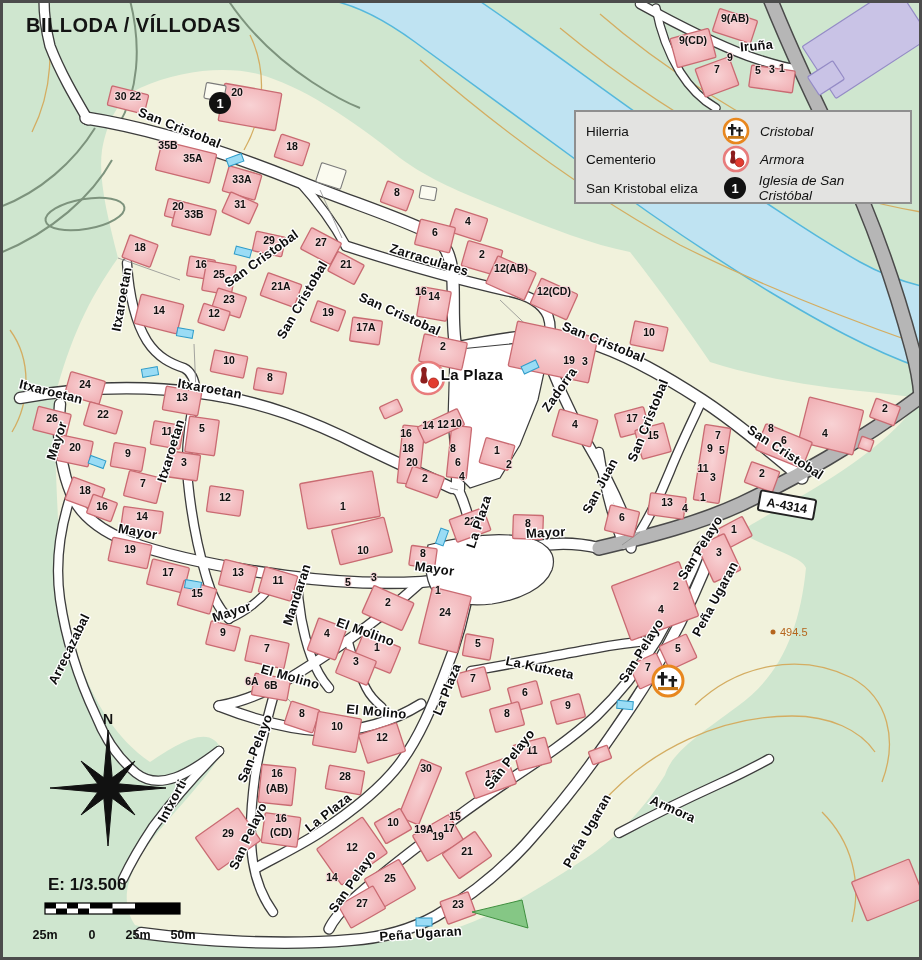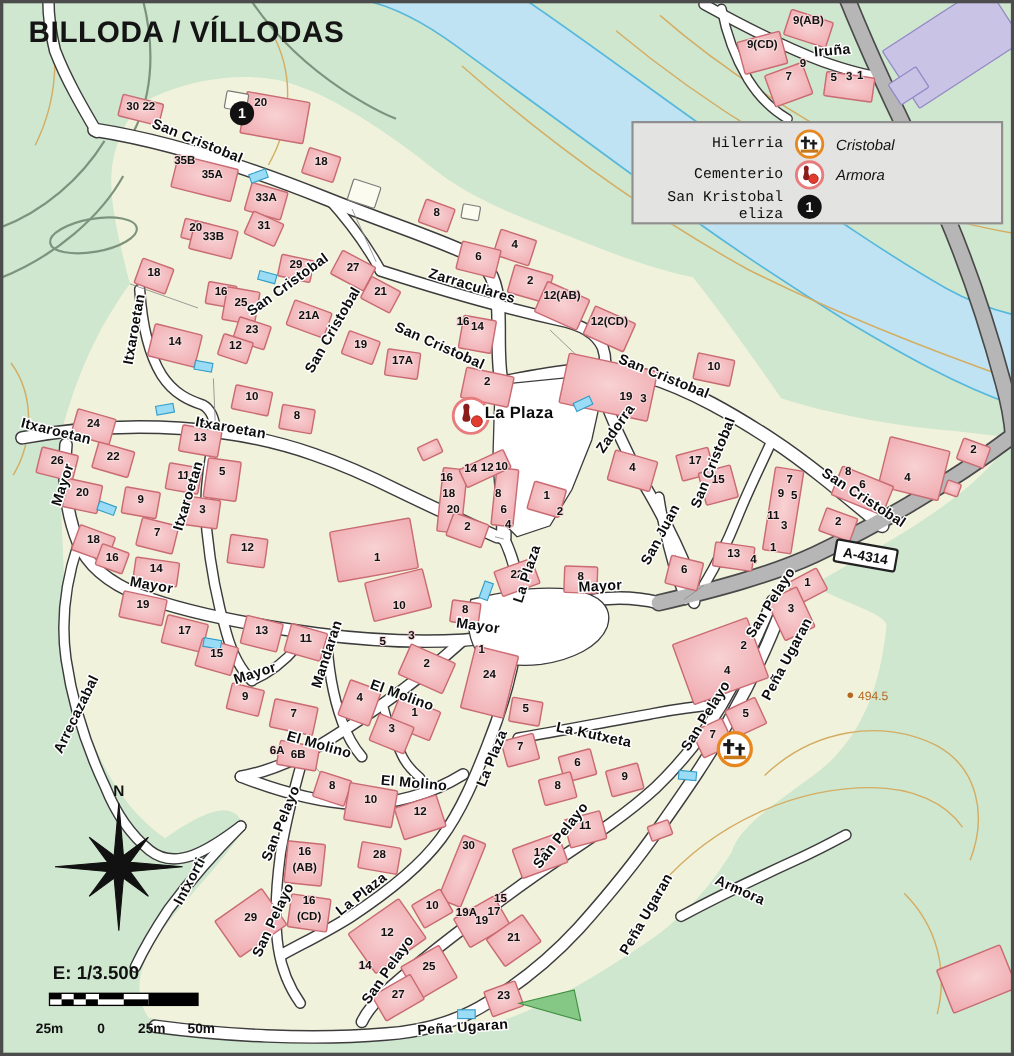--- a/index.html
+++ b/index.html
@@ -1,26 +1,26 @@
 <!DOCTYPE html>
 <html><head>
 <meta charset="utf-8">
 <style>
   html,body{margin:0;padding:0;}
   .page{position:relative;width:922px;height:960px;overflow:hidden;
         font-family:"Liberation Sans",sans-serif;background:#cfe6cf;}
   #map-svg{position:absolute;left:0;top:0;}
   .frame{position:absolute;inset:0;border:3px solid #4c4c4c;pointer-events:none;z-index:40;}
-  .map-title{position:absolute;left:26px;top:14px;font-size:27px;font-weight:bold;
+  .map-title{position:absolute;left:26px;top:14px;font-size:20px;font-weight:bold;
              letter-spacing:.5px;color:#141414;z-index:30;}
   .legend{position:absolute;left:574px;top:110px;width:338px;height:94px;box-sizing:border-box;
           background:#e3e3e1;border:2px solid #8f8f8f;z-index:30;display:flex;
           flex-direction:column;justify-content:space-around;padding:5px 10px;}
   .legend-row{display:flex;align-items:center;gap:9px;font-size:13.5px;color:#111;}
-  .lg-eu{width:126px;text-align:right;font-family:Liberation Mono, monospace;}
+  .lg-eu{width:126px;}
   .lg-icon{width:30px;display:flex;justify-content:center;align-items:center;}
   .lg-es{font-style:italic;}
   
   .b-pink{fill:url(#bldg);stroke:#c96b72;stroke-width:1.3;}
   .b-outline{fill:#fbfbf0;stroke:#7a7a7a;stroke-width:1.1;}
   .b-purple{fill:#c9c3e6;stroke:#948bc6;stroke-width:1.2;}
   .pool{fill:#9adcf5;stroke:#2e9cc9;stroke-width:1;}
   .road-c{fill:none;stroke:#3c3c3c;stroke-linecap:round;stroke-linejoin:round;}
   .road-f{fill:none;stroke:#ffffff;stroke-linecap:round;stroke-linejoin:round;}
   .groad-c{fill:none;stroke:#4a4a4a;stroke-linecap:round;}
@@ -545,17 +545,18 @@
       <span class="lg-es">Armora</span>
     </div>
     <div class="legend-row">
       <span class="lg-eu">San Kristobal eliza</span>
       <span class="lg-icon">
         <svg width="24" height="24" viewBox="0 0 24 24">
           <circle cx="12" cy="12" r="11" fill="#111"></circle>
           <text x="12" y="16.5" text-anchor="middle" font-family="Liberation Sans, sans-serif" font-size="13" font-weight="bold" fill="#fff">1</text>
         </svg>
       </span>
+      <span class="lg-es">Iglesia de San Cristóbal</span>
     </div>
   </div>
 
   <div class="frame"></div>
 </div>
 
 </body></html>

